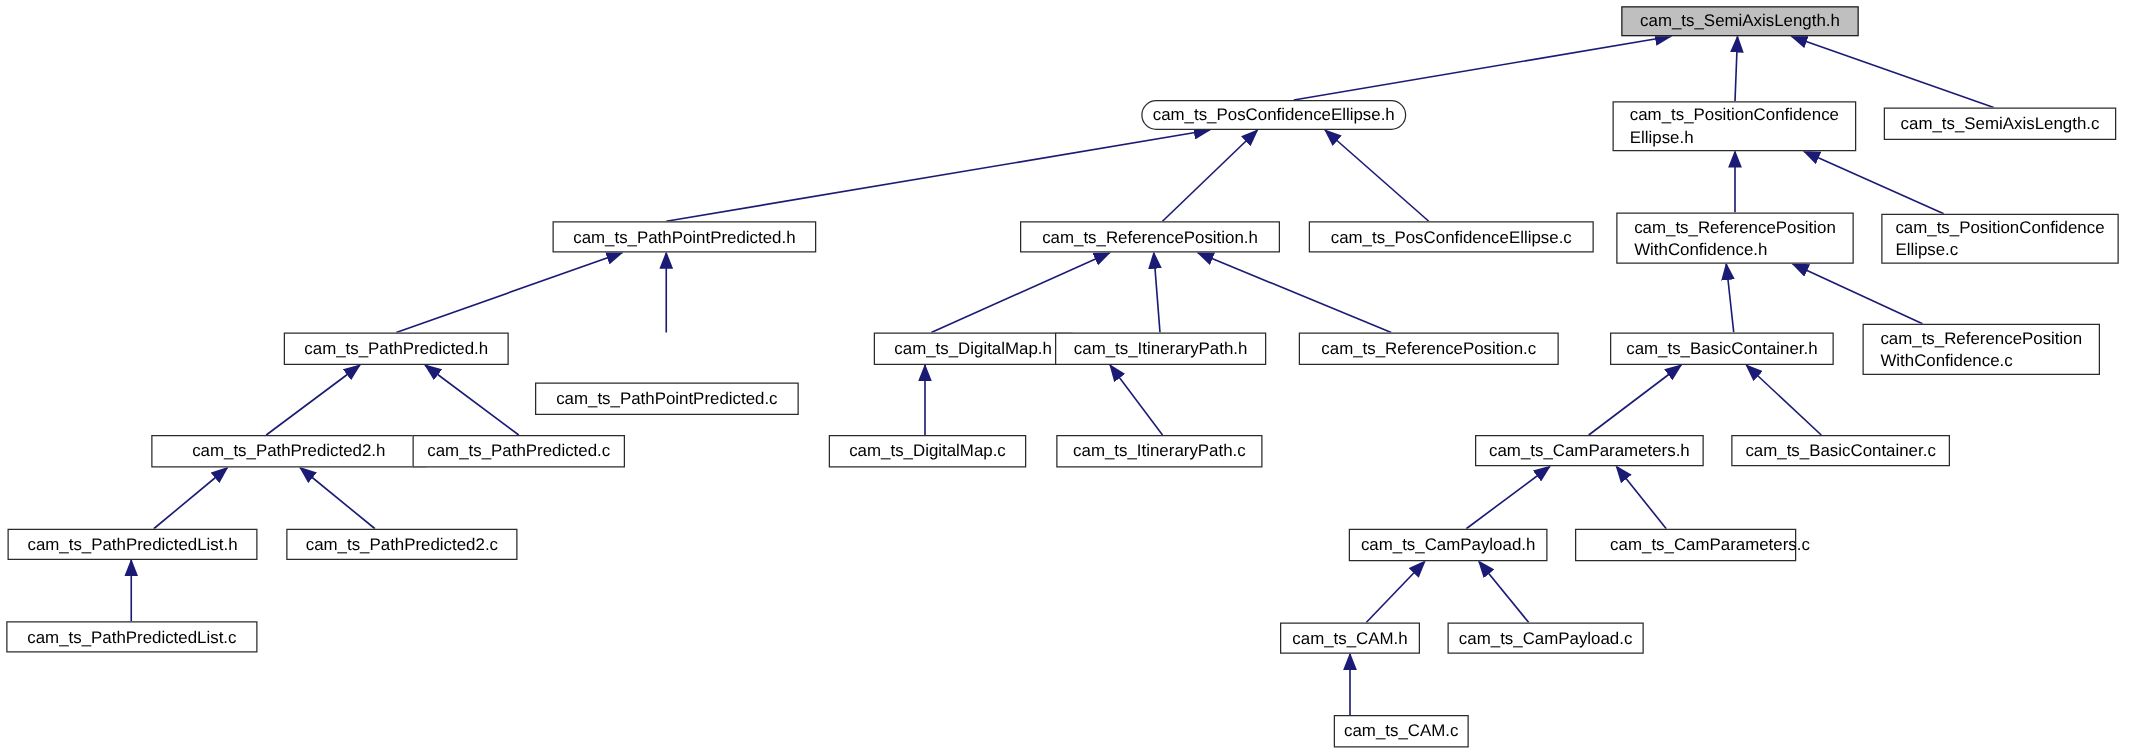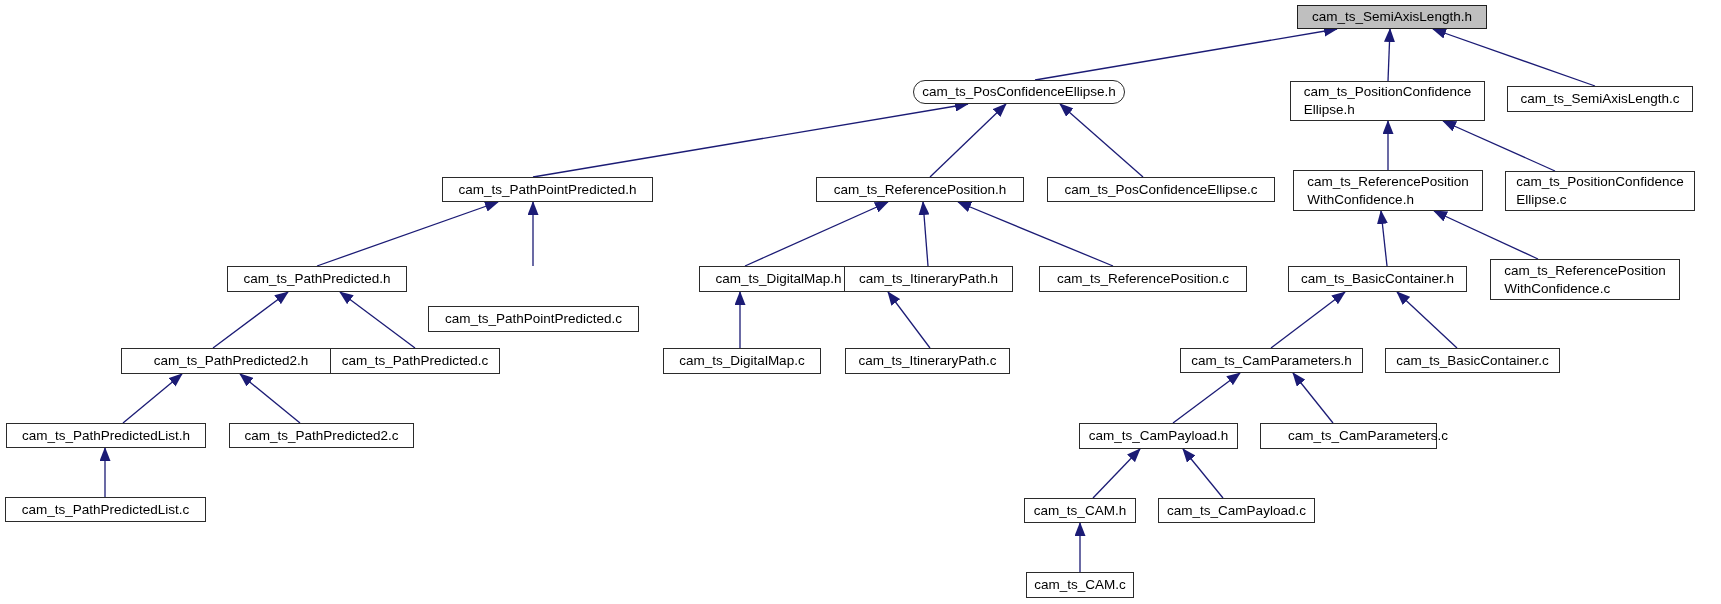--- a/index.html
+++ b/index.html
@@ -112,15 +112,15 @@
       <div class="node" style="left: 845px; top: 348px; width: 165px; height: 26px;">cam_ts_ItineraryPath.c</div>
       <div class="node" style="left: 1180px; top: 348px; width: 183px; height: 25px;">cam_ts_CamParameters.h</div>
       <div class="node" style="left: 1385px; top: 348px; width: 175px; height: 25px;">cam_ts_BasicContainer.c</div>
       <div class="node" style="left: 6px; top: 423px; width: 200px; height: 25px;">cam_ts_PathPredictedList.h</div>
       <div class="node" style="left: 229px; top: 423px; width: 185px; height: 25px;">cam_ts_PathPredicted2.c</div>
       <div class="node" style="left: 1079px; top: 423px; width: 159px; height: 26px;">cam_ts_CamPayload.h</div>
       <div class="node" style="left: 1260px; top: 423px; width: 177px; height: 26px; padding-left: 39px;">cam_ts_CamParameters.c</div>
       <div class="node" style="left: 5px; top: 497px; width: 201px; height: 25px;">cam_ts_PathPredictedList.c</div>
       <div class="node" style="left: 1024px; top: 498px; width: 112px; height: 25px;">cam_ts_CAM.h</div>
       <div class="node" style="left: 1158px; top: 498px; width: 157px; height: 25px;">cam_ts_CamPayload.c</div>
-      <div class="node" style="left: 1026px; top: 572px; width: 108px; height: 26px;">cam_ts_CAM.c</div>
+      <div class="node" style="left: 1067px; top: 572px; width: 108px; height: 26px;">cam_ts_CAM.c</div>
     </div>
 </div>
 
 </body></html>

